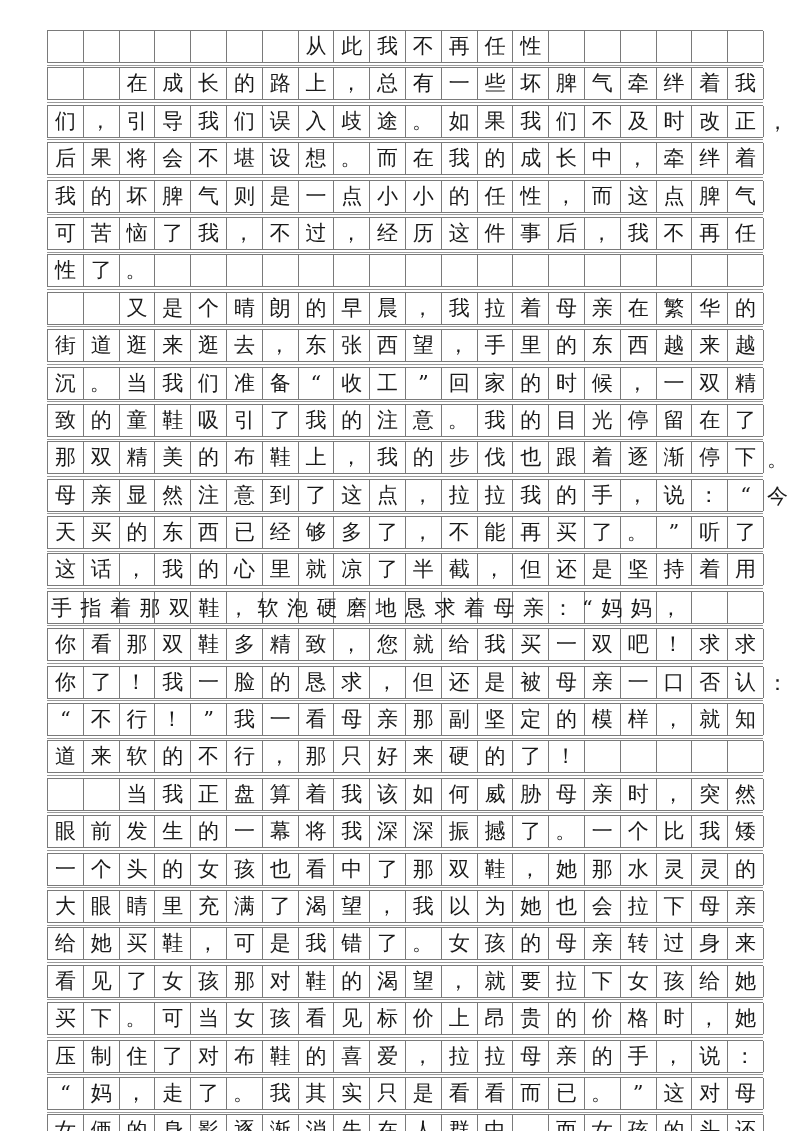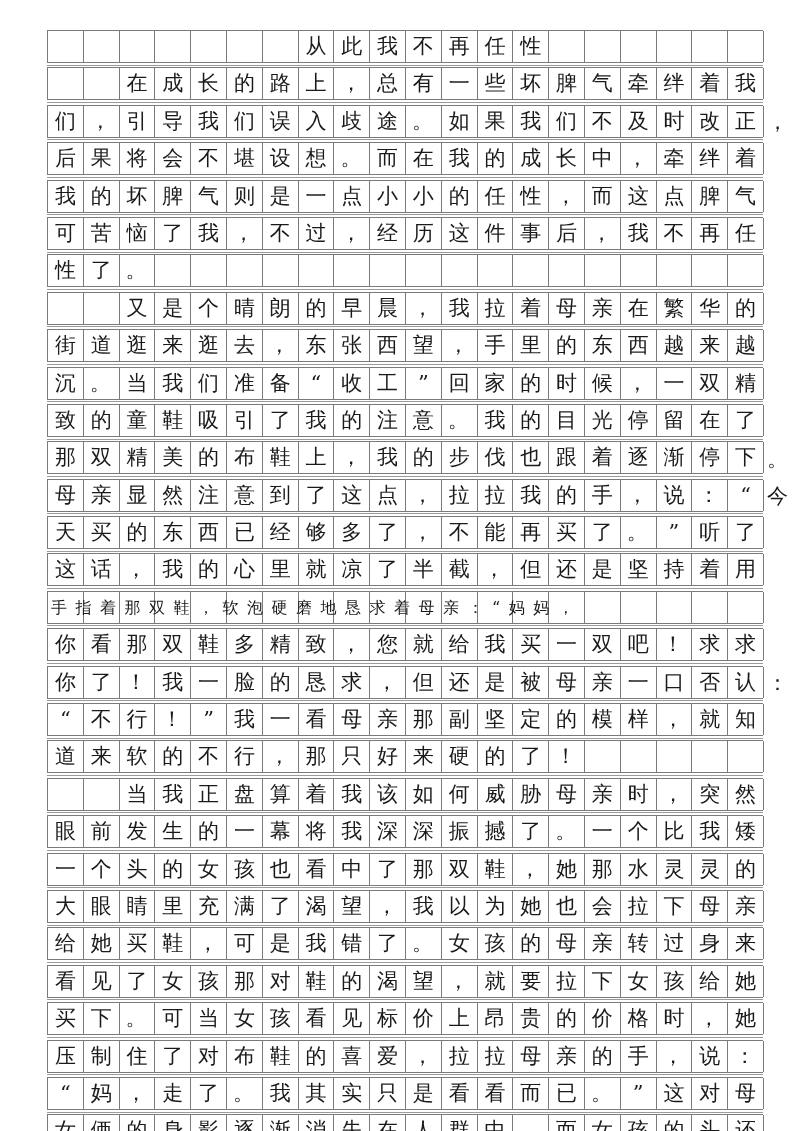--- a/index.html
+++ b/index.html
@@ -13,21 +13,21 @@
   .sep::before { content: ""; position: absolute; left: 0; right: 0; top: 1.6px;
                  border-top: 1px solid #9a9a9a; }
   .cell { width: 35.8px; flex: 0 0 35.8px; height: 100%; box-sizing: border-box;
           border-right: 1px solid #7a7a7a; display: flex; align-items: center;
           justify-content: center; font-size: 21px; line-height: 1; overflow: visible;
           position: relative; }
   .cell.punct { justify-content: flex-start; padding-left: 6px; }
   .overflow { position: absolute; left: 719px; top: 0; height: 33px; display: flex;
               align-items: center; font-size: 21px; white-space: nowrap; }
   .freeline { position: absolute; left: 0; top: 0; height: 33px; display: flex;
-              align-items: center; font-size: 16px; letter-spacing: 8.5px;
+              align-items: center; font-size: 21px; letter-spacing: 8.5px;
               white-space: nowrap; padding-left: 3px; }
 </style>
 </head>
 <body>
 
 <div class="sheet" id="sheet">
     <div class="row">
       <div class="cell punct"></div>
       <div class="cell punct"></div>
       <div class="cell punct"></div>

